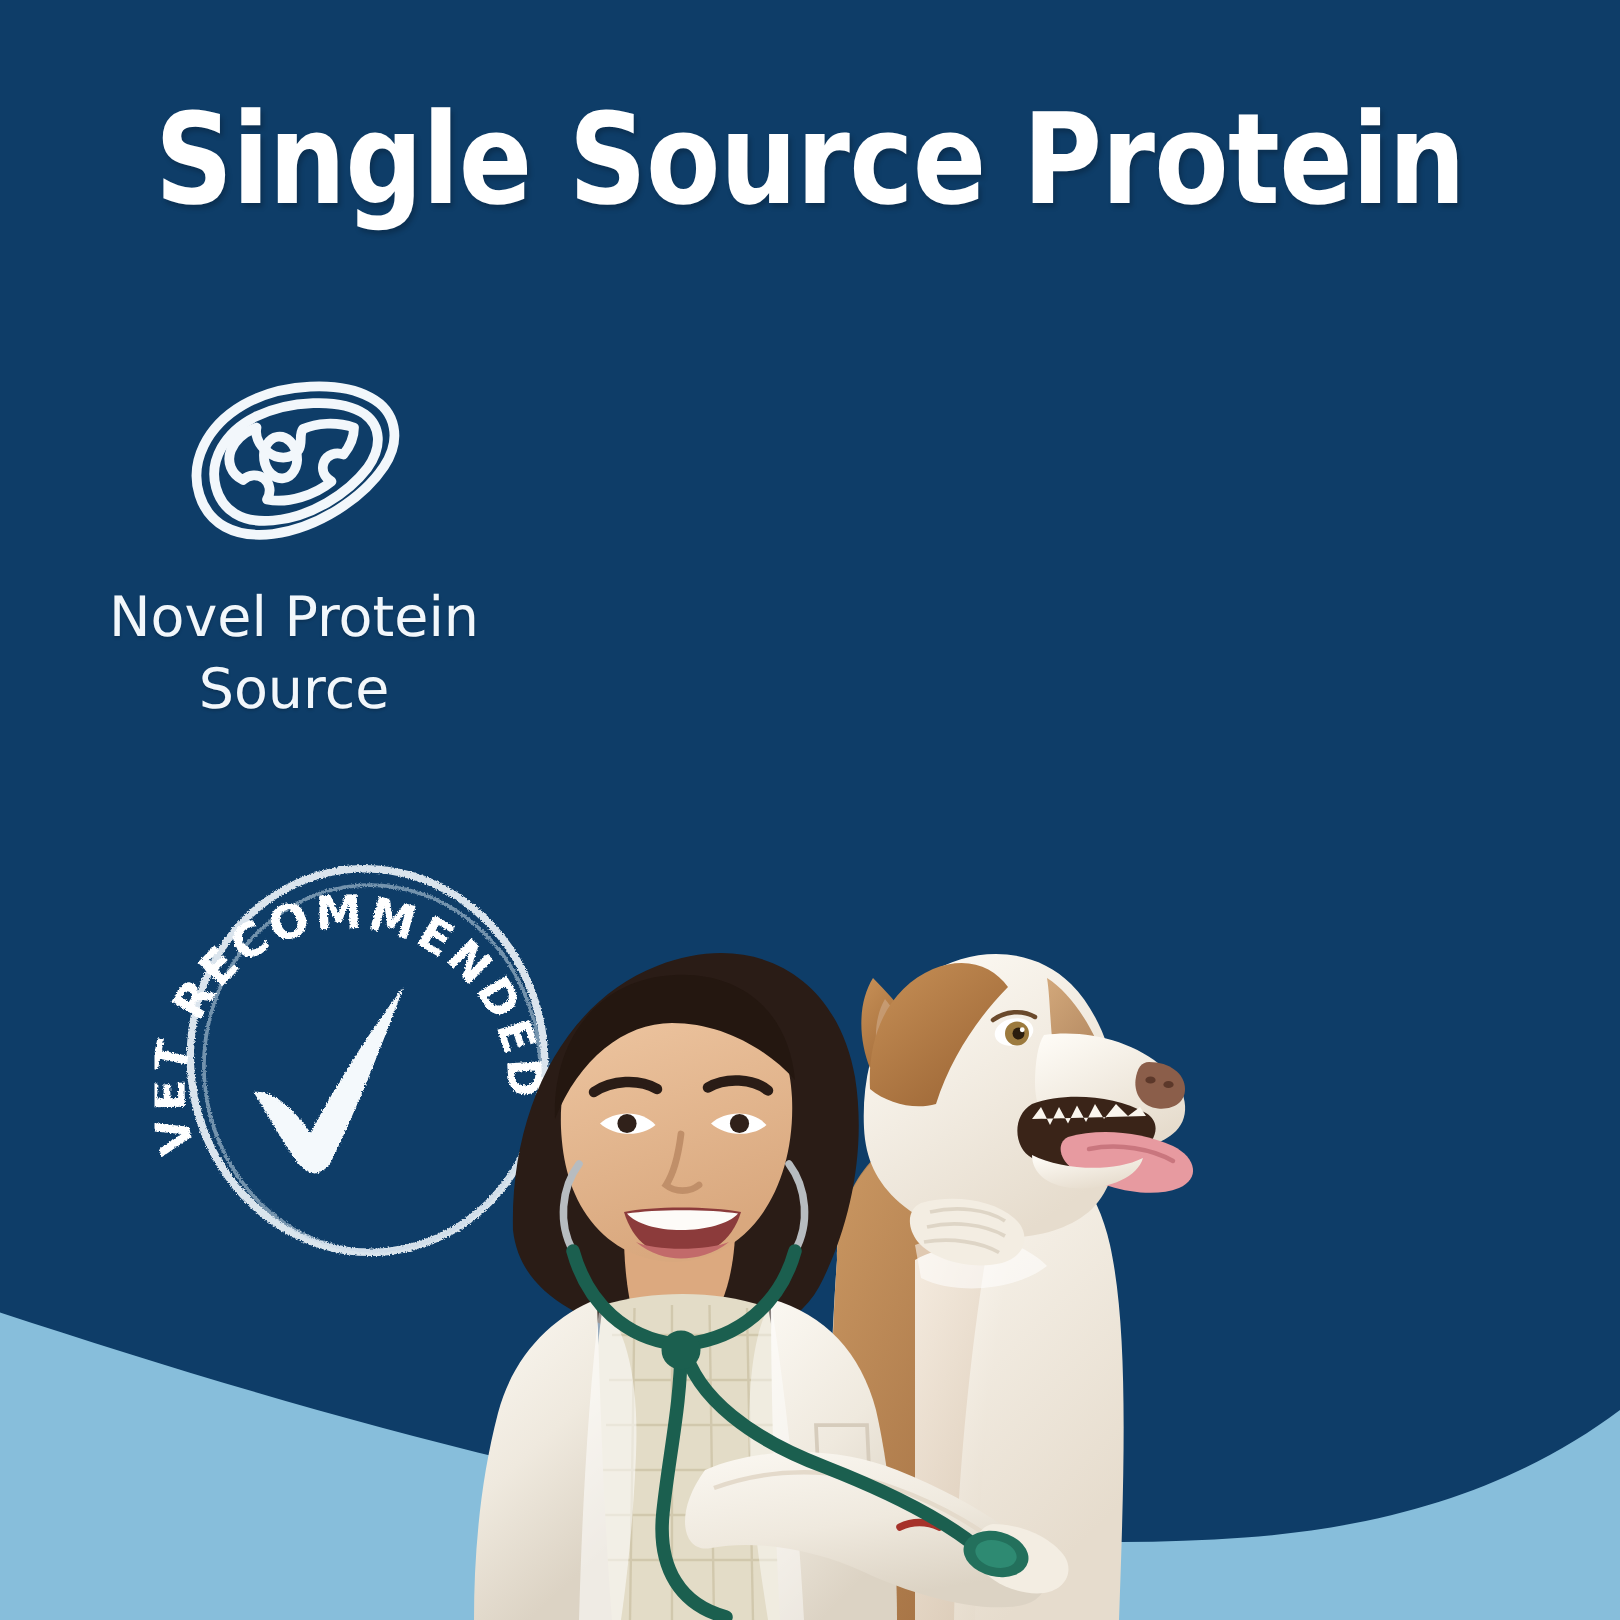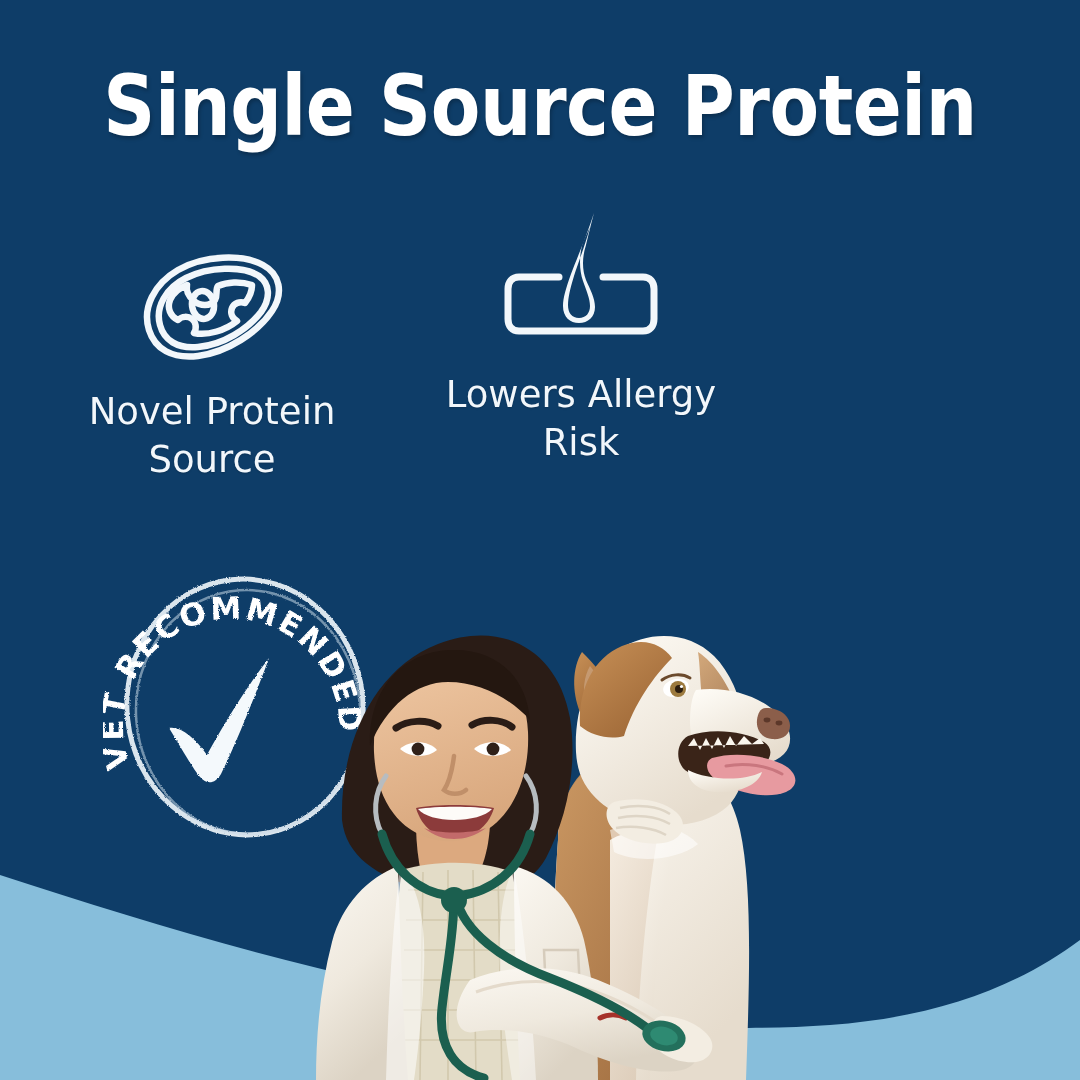--- a/index.html
+++ b/index.html
@@ -26,21 +26,21 @@
     letter-spacing:-0.5px;
     line-height:1;
     transform:scaleX(0.86);
     transform-origin:50% 50%;
     text-shadow:2px 3px 4px rgba(0,0,0,0.22);
     white-space:nowrap;
   }
 
   
   .features{
-    position:absolute;left:16px;top:200px;width:888px;height:320px;
+    position:absolute;left:0;top:200px;width:888px;height:320px;
   }
   .feature{position:absolute;top:0;width:330px;text-align:center;}
   .f1{left:31px;}
   .f2{left:400px;}
   .f3{left:731px;}
 
   .f-icon{display:block;margin:0 auto;}
   .f1 .f-icon{margin-top:48px;}
   .f2 .f-icon{margin-top:5px;}
   .f3 .f-icon{margin-top:46px;}
@@ -84,37 +84,20 @@
           <path d="M131,17 C148,26 152,45 140,63 C126,84 96,104 66,108 C40,111 23,101 17,82 C10,60 22,36 46,22 C72,7 111,6 131,17 Z"></path>
           <path d="M127,28 C138,36 139,50 129,64 C116,81 91,97 66,99 C45,101 32,92 28,77 C23,59 34,40 54,30 C76,19 111,17 127,28 Z"></path>
           <path d="M120,37 C108,33 95,34 86,38 C83,42 86,47 83,52 C78,59 68,58 62,53 C56,48 54,42 55,37 C47,40 41,45 38,52 C35,60 38,68 46,72 C50,68 56,68 60,71 C64,74 65,80 62,85 C76,88 94,82 105,73 C100,70 98,65 100,60 C102,55 108,53 113,55 C117,50 120,44 120,37 Z"></path>
           <ellipse cx="71" cy="57" rx="11" ry="14" transform="rotate(-8 71 57)"></ellipse>
         </g>
       </svg>
       <div class="f-label">Novel Protein
 Source</div>
     </div>
 
-    <div class="feature f2">
-      <svg class="f-icon" width="166" height="148" viewBox="0 0 166 148">
-        <g fill="none" stroke="#F2F7FB" stroke-width="7" stroke-linecap="round" stroke-linejoin="round">
-          <path d="M21,72 L61,72 M105,72 L145,72
-                   M21,72 C14,72 10,77 10,84 L10,114 C10,121 14,126 21,126
-                   L145,126 C152,126 156,121 156,114 L156,84 C156,77 152,72 145,72"></path>
-        </g>
-        <path d="M96,8 C89,30 79,53 73,69 C68,83 65,93 65,101
-                 C65,112 72,118 81,118 C90,118 97,112 97,102
-                 C97,93 92,84 88,75 C84,65 84,52 88,40 C90,32 93,19 96,8 Z" fill="#F2F7FB"></path>
-        <path d="M92,22 C87,41 80,58 76,71 C72,84 70,93 70,100
-                 C70,108 74,113 81,113 C88,113 92,108 92,101
-                 C92,93 88,85 85,76 C81,65 81,50 85,37 Z" fill="#0E3D68"></path>
-      </svg>
-      <div class="f-label">Lowers Allergy
-Risk</div>
-    </div>
 
   </div>
 
   <svg class="badge" viewBox="0 0 280 320">
     <defs>
       <path id="arcpath" d="M 34,228 A 108,108 0 1 1 236,170" fill="none"></path>
       <filter id="chalk" x="-20%" y="-20%" width="140%" height="140%">
         <feTurbulence type="fractalNoise" baseFrequency="0.9" numOctaves="3" seed="7" result="n"></feTurbulence>
         <feDisplacementMap in="SourceGraphic" in2="n" scale="2.6" xChannelSelector="R" yChannelSelector="G"></feDisplacementMap>
       </filter>

